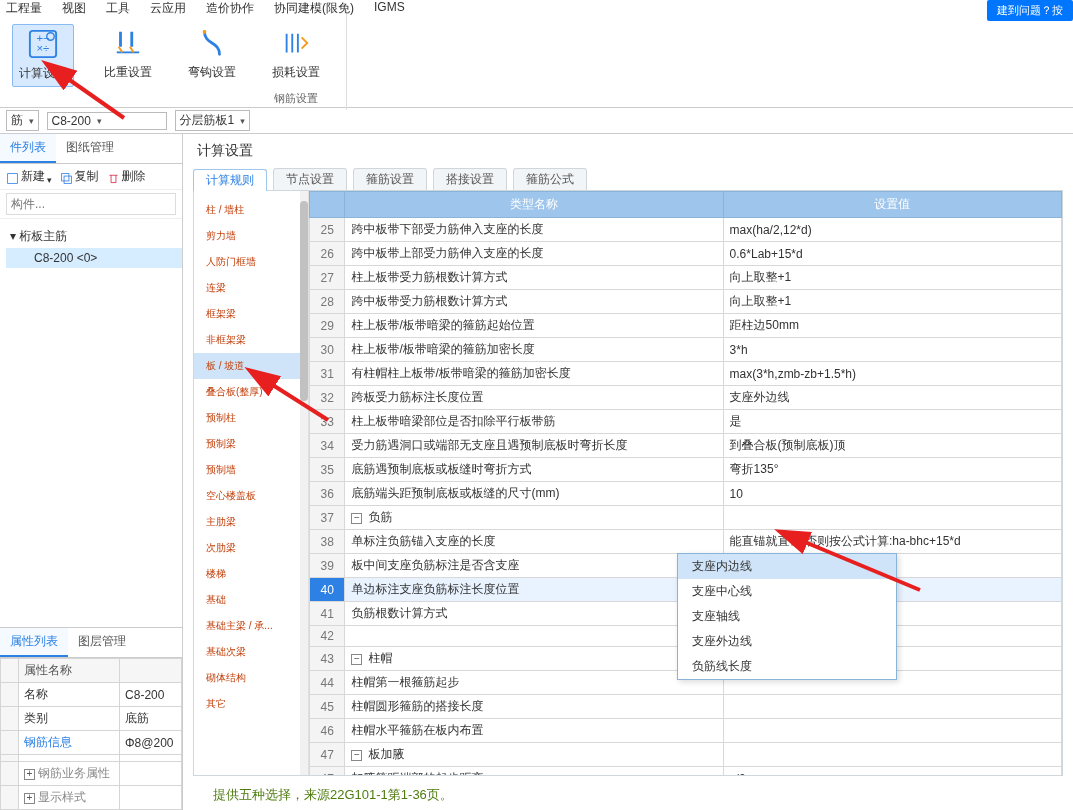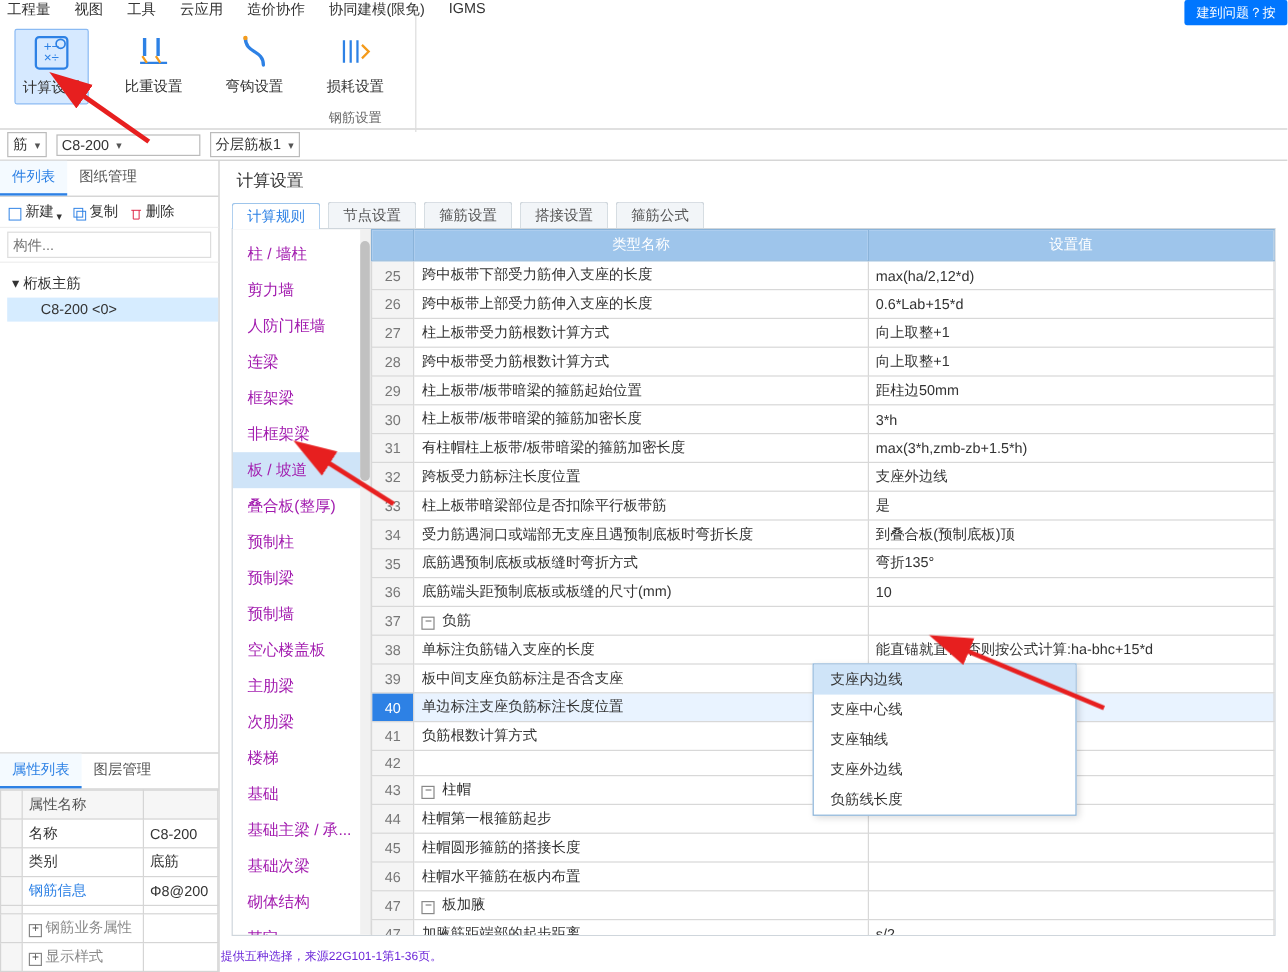--- a/index.html
+++ b/index.html
@@ -43,34 +43,34 @@
   .prop-grid .muted td{color:#8a8a8a}
   .expand{display:inline-block;width:11px;height:11px;border:1px solid #888;line-height:8px;text-align:center;font-size:10px;margin-right:3px;color:#555}
   
   .right{flex:1;display:flex;flex-direction:column;overflow:hidden;}
   .right-title{padding:8px 14px;font-size:14px}
   .right-tabs{display:flex;gap:6px;padding:0 10px}
   .rtab{padding:2px 12px;border:1px solid #cfd6dc;border-bottom:none;background:#f2f5f8;color:#555;border-radius:3px 3px 0 0;cursor:pointer}
   .rtab.active{background:#fff;color:#2d81e5;border-color:#9ec5eb;position:relative;top:1px}
   .right-body{flex:1;display:flex;border:1px solid #cfd6dc;margin:0 10px 4px 10px;overflow:hidden}
   .side-list{width:115px;border-right:1px solid #e0e0e0;padding:6px 0;overflow:auto;position:relative}
-  .side-item{padding:6px 12px;font-size:13px;color:#a21caf;cursor:pointer;white-space:nowrap}
+  .side-item{padding:6px 12px;font-size:10px;color:#c2410c;cursor:pointer;white-space:nowrap}
   .side-item.sel{background:#cfe4f8}
   .side-scroll{position:absolute;right:0;top:0;bottom:0;width:8px;background:#f1f1f1}
   .side-thumb{position:absolute;right:0;width:8px;background:#c1c1c1;border-radius:4px}
   .grid-wrap{flex:1;overflow:auto;position:relative}
   table.grid{border-collapse:collapse;width:100%}
   .grid th{position:sticky;top:0;background:#9ec5eb;color:#fff;font-weight:normal;border:1px solid #8ab3d9;padding:4px 6px;font-size:12px;}
   .grid td{border:1px solid #d8d8d8;padding:3px 6px;font-size:12px;background:#fff}
   .grid td.rownum{width:34px;text-align:center;background:#f4f4f4;color:#777}
   .grid tr.sel td.rownum{background:#2d81e5;color:#fff}
   .grid tr.sel td{background:#e9f3ff}
   .grid td.name{width:400px}
   .grid .tree-exp{display:inline-block;width:11px;height:11px;border:1px solid #888;line-height:8px;text-align:center;font-size:10px;margin-right:6px;color:#555}
-  .footer-tip{padding:6px 1px;font-size:10px;color:#6d28d9}
+  .footer-tip{padding:6px 30px;font-size:13px;color:#4d7c0f}
   
   .dropdown{position:absolute;background:#fff;border:1px solid #8ab3d9;box-shadow:2px 2px 6px rgba(0,0,0,.15);z-index:50}
   .dropdown .opt{padding:4px 14px;font-size:12px;cursor:pointer;white-space:nowrap}
   .dropdown .opt.sel{background:#cfe4f8}
   
   .arrow{position:absolute;z-index:60}
   .arrow svg{overflow:visible}
   .indent2{padding-left:42px}
 </style>
 </head>

